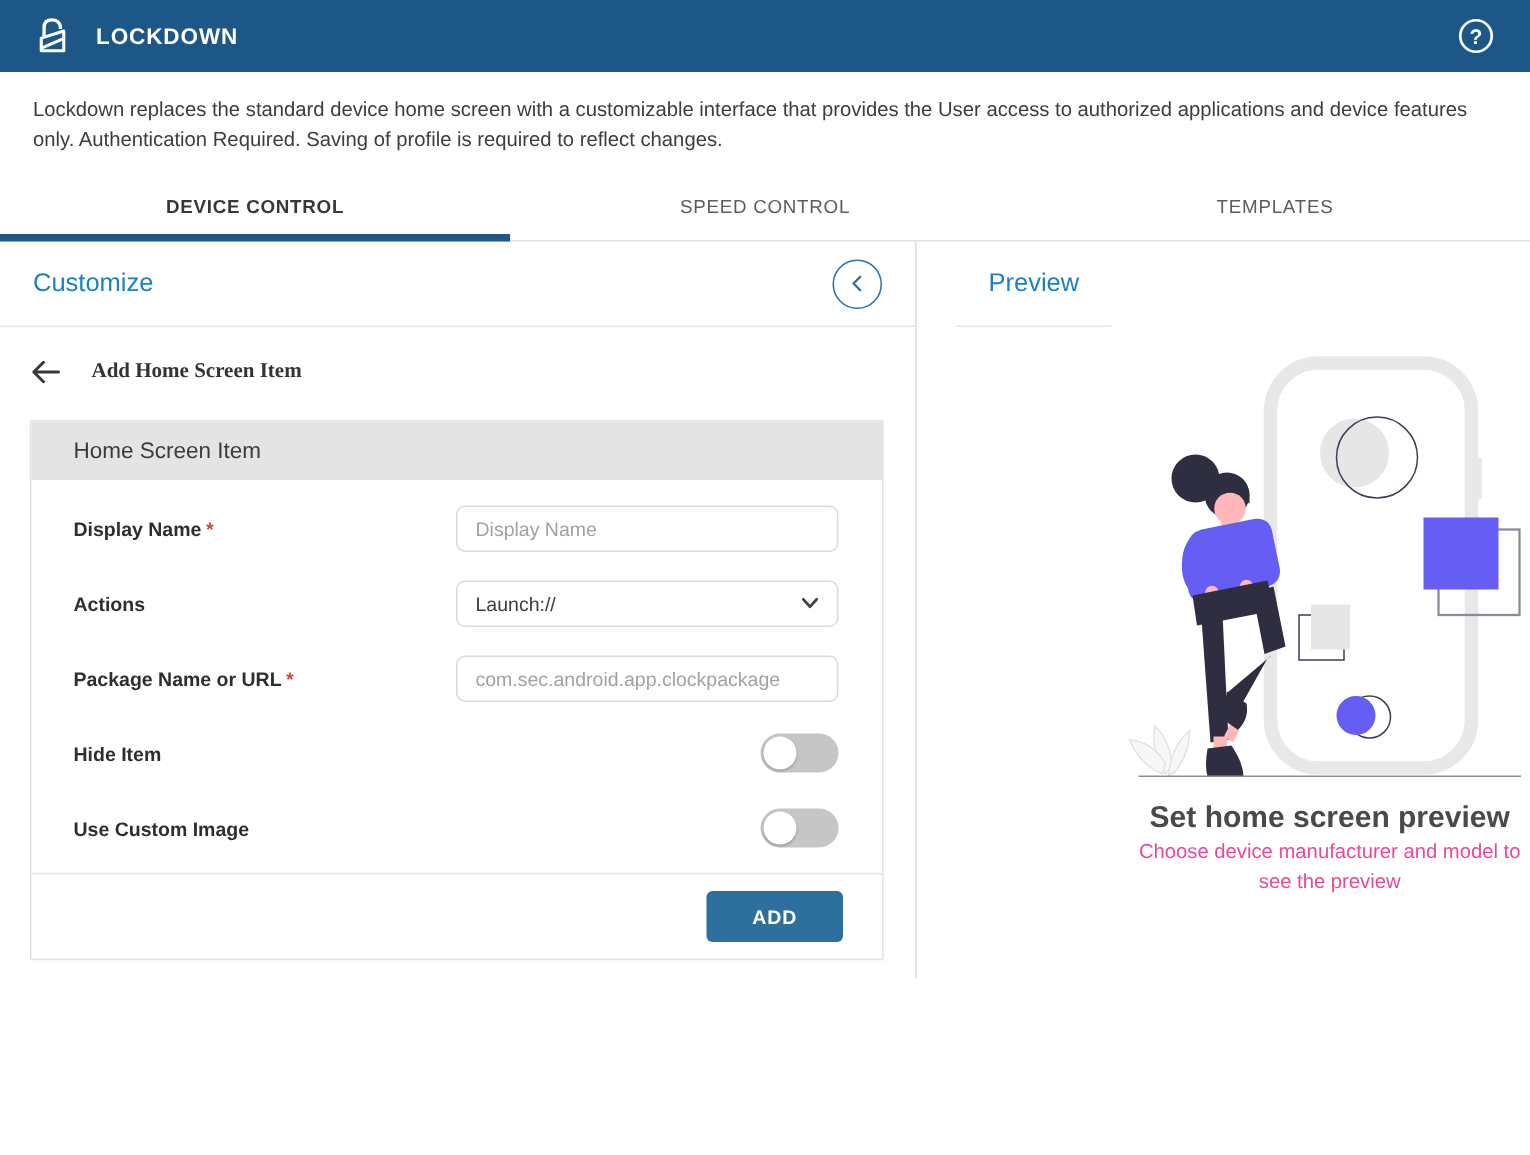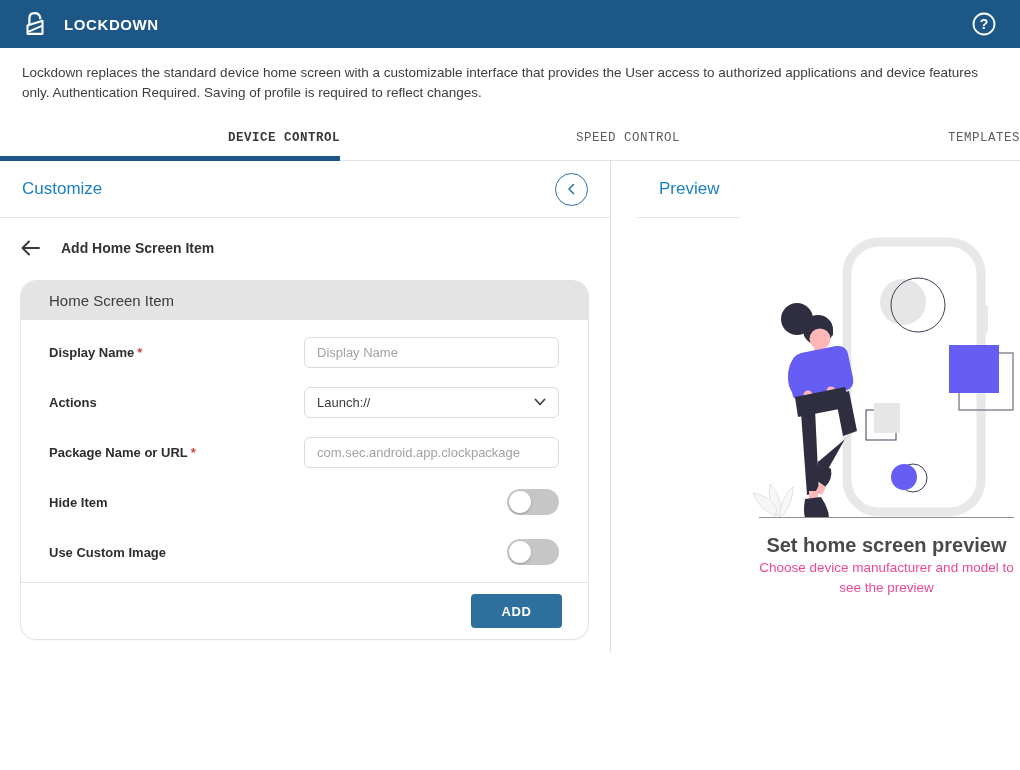--- a/index.html
+++ b/index.html
@@ -19,47 +19,47 @@
   .topbar .spacer { flex:1; }
   .iconbtn { background:none; border:none; cursor:pointer; display:flex; align-items:center; padding:0; }
   
   .description {
     padding:15px 22px 13px 22px; font-size:13.5px; line-height:1.45; color:#3d3d3d;
     flex-shrink:0;
   }
   
   .tabs { display:flex; height:46px; border-bottom:1px solid #e2e2e2; flex-shrink:0; }
   .tab {
-    flex:1; display:flex; align-items:center; justify-content:flex-end; position:relative;
+    flex:1; display:flex; align-items:center; justify-content:center; position:relative;
     font-size:12.5px; letter-spacing:.5px; color:#5c5c5c; font-weight:500;
-    background:none; border:none; cursor:pointer; font-family:Liberation Mono, monospace;
+    background:none; border:none; cursor:pointer; font-family:Liberation Sans, sans-serif;
   }
   .tab.active { color:#383838; font-weight:700; }
   .tab .indicator { position:absolute; left:0; right:0; bottom:-1px; height:5px; background:transparent; }
   .tab.active .indicator { background:#1d5787; }
   
   .panels { flex:1; display:flex; min-height:0;gap:26px; }
   .panel-left { width:611px; border-right:1px solid #dedede; display:flex; flex-direction:column; }
   .panel-right { flex:1; display:flex; flex-direction:row; }
   .panel-header {
     height:57px; display:flex; align-items:center; justify-content:space-between;
     padding:0 22px; border-bottom:1px solid #e6e6e6; flex-shrink:0;
   }
   .panel-title { color:#1b80c4; font-size:17px; font-weight:400; }
   .collapse-btn {
     width:33px; height:33px; border-radius:50%; border:1.5px solid #2a6fa8;
     background:#fff; cursor:pointer; display:flex; align-items:center; justify-content:center;
   }
   
-  .back-row { display:flex; align-items:center; gap:19px; padding:19px 22px 13px 18px; }
+  .back-row { display:flex; align-items:center; gap:19px; padding:19px 22px 13px 18px;font-family:Liberation Serif, serif; }
   .back-btn { background:none; border:none; cursor:pointer; display:flex; padding:0; }
   .back-title { font-size:14px; font-weight:700; color:#333; }
   
   .card {
-    margin:8px 22px 0 20px; width:569px; border:1px solid #e3e3e3; border-radius:16px;
+    margin:8px 22px 0 20px; width:569px; border:1px solid #e3e3e3; border-radius:0;
     background:#fff; overflow:hidden; box-shadow:0 1px 2px rgba(0,0,0,.03);
   }
   .card-header {
     background:#e4e4e4; padding:11px 28px; font-size:15px; color:#3c3c3c; font-weight:500;
   }
   .card-body { padding:17px 29px 15px 28px; }
   .form-row { display:flex; align-items:center; margin-bottom:20px; height:30px; }
   .form-row:last-child { margin-bottom:0; }
   .form-label { flex:1; font-size:13px; font-weight:700; color:#2e2e2e; }
   .req { color:#d0453c; margin-left:3px; font-weight:700; }

